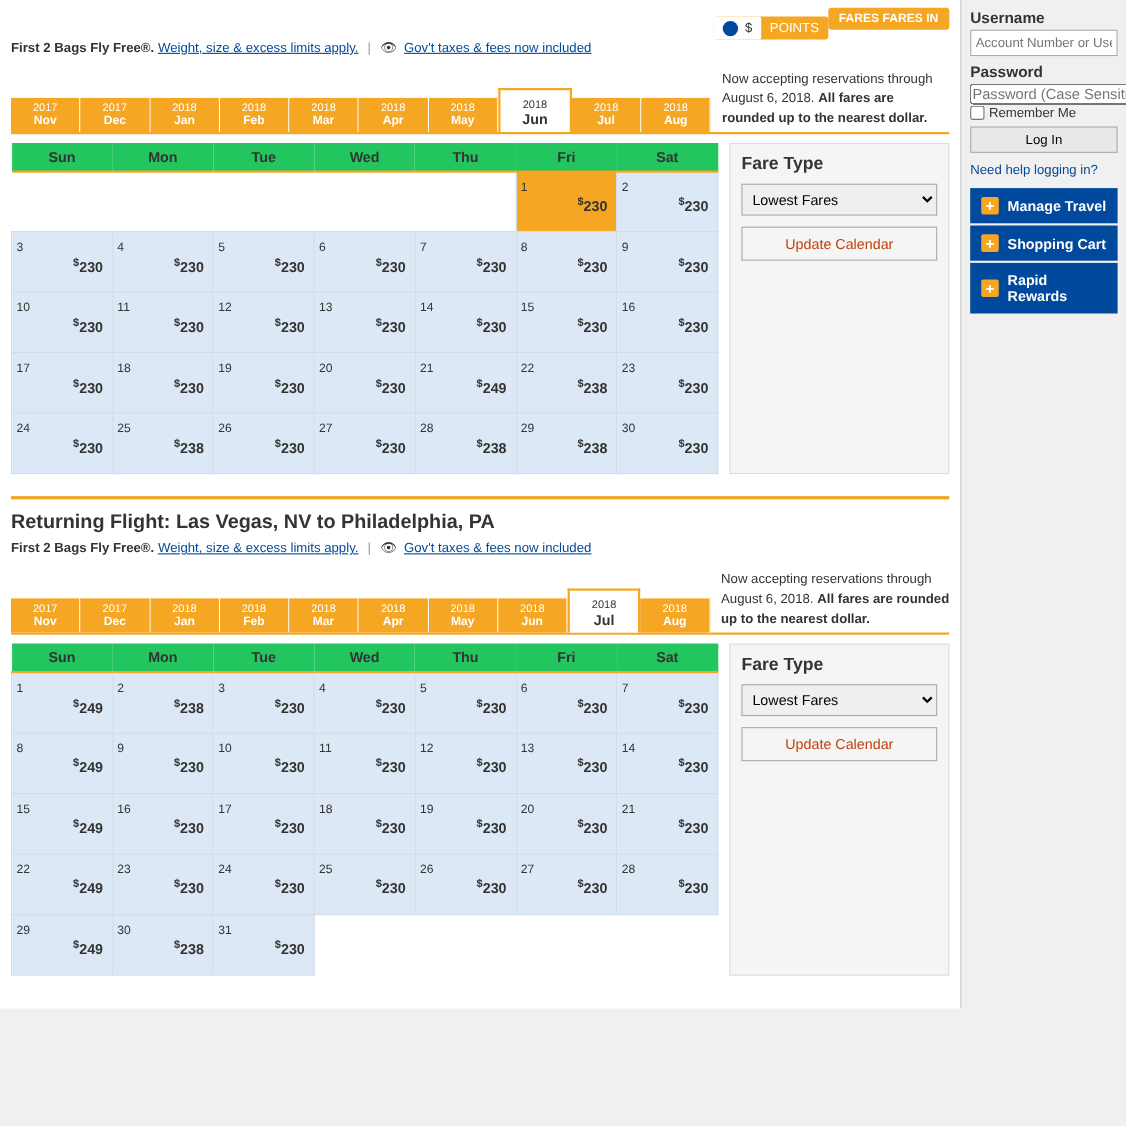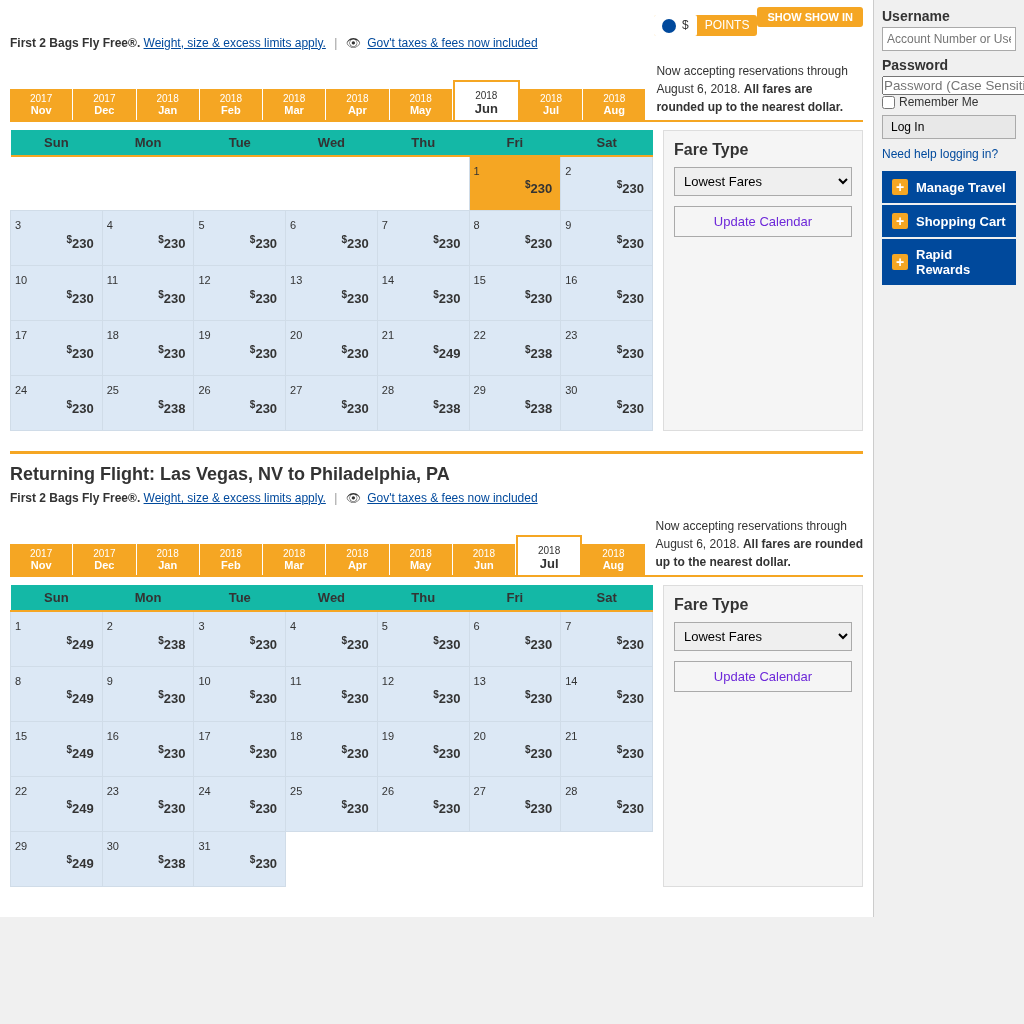--- a/index.html
+++ b/index.html
@@ -6,21 +6,21 @@
     body { font-family: Arial, sans-serif; font-size: 13px; background: #f0f0f0; }
     .page-wrapper { display: flex; width: 1024px; }
     .main-content { flex: 1; padding: 10px; background: #fff; }
     .sidebar { width: 151px; background: #f0f0f0; padding: 8px; border-left: 1px solid #ccc; }
 
     
     .sidebar-label { font-weight: bold; font-size: 14px; color: #333; margin-bottom: 3px; }
     .sidebar input[type="text"] { width: 100%; padding: 4px; border: 1px solid #aaa; font-size: 12px; margin-bottom: 6px; }
     .sidebar input[type="checkbox"] { margin-right: 4px; }
     .remember-me { font-size: 12px; color: #333; margin-bottom: 6px; display: flex; align-items: flex-end; }
-    .login-btn { width: 100%; padding: 4px 8px; background: #e8e8e8; border: 1px solid #aaa; cursor: pointer; font-size: 12px; float: right; display: block; text-align: left; margin-bottom: 8px; }
+    .login-btn { width: 100%; padding: 4px 8px; background: #e8e8e8; border: 1px solid #aaa; cursor: pointer; font-size: 12px; float: right; display: block; text-align: center; margin-bottom: 8px; }
     .need-help { color: #00499c; font-size: 12px; text-decoration: none; display: block; margin-bottom: 10px; }
     .sidebar-nav-item { background: #00499c; color: #fff; padding: 8px 10px; margin-bottom: 2px; cursor: pointer; display: flex; align-items: center; font-size: 13px; font-weight: bold; }
     .sidebar-nav-item .plus { background: #f5a623; color: #fff; border-radius: 2px; width: 16px; height: 16px; display: inline-flex; align-items: center; justify-content: center; margin-right: 8px; font-size: 14px; font-weight: bold; flex-shrink: 0; }
 
     
     .flight-header { font-size: 18px; color: #333; margin-bottom: 6px; }
     .flight-header strong { font-weight: bold; }
     .show-fares-box { float: right; background: #f5a623; padding: 4px 10px; text-align: center; border-radius: 3px; color: #fff; font-weight: bold; font-size: 11px; margin-top: -5px; }
     .show-fares-toggle { display: flex; align-items: center; background: #f5a623; border-radius: 3px; margin-top: 3px; }
     .toggle-option { padding: 3px 8px; font-size: 12px; color: #fff; cursor: pointer; border-radius: 2px; }
@@ -40,43 +40,43 @@
 
     .reservation-notice { font-size: 12px; color: #333; padding: 4px 0 4px 10px; line-height: 1.5; }
     .reservation-notice strong { font-weight: bold; }
 
     
     .calendar-section { display: flex; gap: 10px; margin-bottom: 20px; }
     .calendar-wrap { flex: 1; }
     .fare-type-panel { width: 200px; background: #f5f5f5; padding: 10px; border: 1px solid #ddd; }
     .fare-type-panel h3 { font-size: 16px; font-weight: bold; color: #333; margin-bottom: 8px; }
     .fare-type-select { width: 100%; padding: 5px; border: 1px solid #aaa; font-size: 13px; margin-bottom: 10px; }
-    .update-cal-btn { width: 100%; padding: 7px; background: #f5f5f5; border: 1px solid #aaa; color: #6d28d9; font-size: 13px; cursor: pointer; }
+    .update-cal-btn { width: 100%; padding: 7px; background: #f5f5f5; border: 1px solid #aaa; color: #c2410c; font-size: 13px; cursor: pointer; }
 
     table.cal { width: 100%; border-collapse: collapse; }
-    table.cal th { text-align: center; padding: 5px 2px; background: #14b8a6; border-bottom: 2px solid #f5a623; font-size: 13px; color: #333; }
+    table.cal th { text-align: center; padding: 5px 2px; background: #22c55e; border-bottom: 2px solid #f5a623; font-size: 13px; color: #333; }
     table.cal td { text-align: right; vertical-align: top; padding: 8px 8px 8px 4px; border: 1px solid #d0dce8; background: #dce8f5; font-size: 12px; color: #333; cursor: pointer; min-width: 70px; min-height: 50px; height: 55px; }
     table.cal td.empty { background: #fff; border: none; }
     table.cal td.selected { background: #f5a623; color: #333; }
     table.cal td .day-num { float: left; font-size: 11px; color: #333; }
     table.cal td .fare { font-size: 13px; font-weight: bold; }
     table.cal td .fare sup { font-size: 10px; }
 
     .section-divider { border-top: 3px solid #f5a623; margin: 10px 0; }
     .header-clearfix::after { content: ''; display: table; clear: both; }
   </style>
 </head>
 <body>
 
 <div class="page-wrapper">
   <div class="main-content">
 
     <div class="header-clearfix">
       <div style="float:right; margin-top:2px;">
-        <div class="show-fares-box">SHOW SHOW IN</div>
+        <div class="show-fares-box">FARES FARES IN</div>
         <div class="show-fares-toggle">
           <div class="toggle-option active">
             <span class="circle"></span>
             <span>$</span>
           </div>
           <div class="toggle-option">
             <span>POINTS</span>
           </div>
         </div>
       </div>

